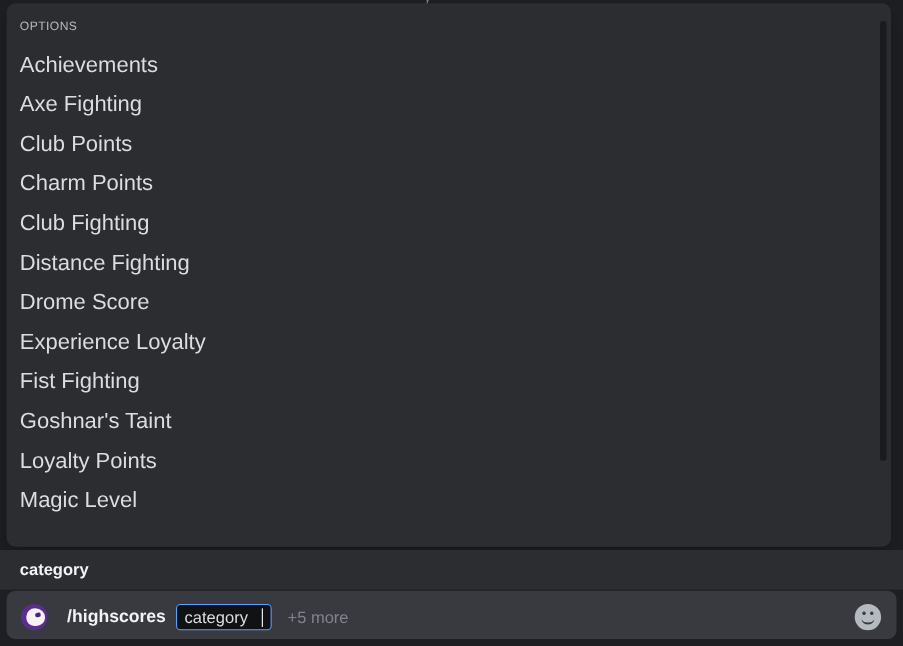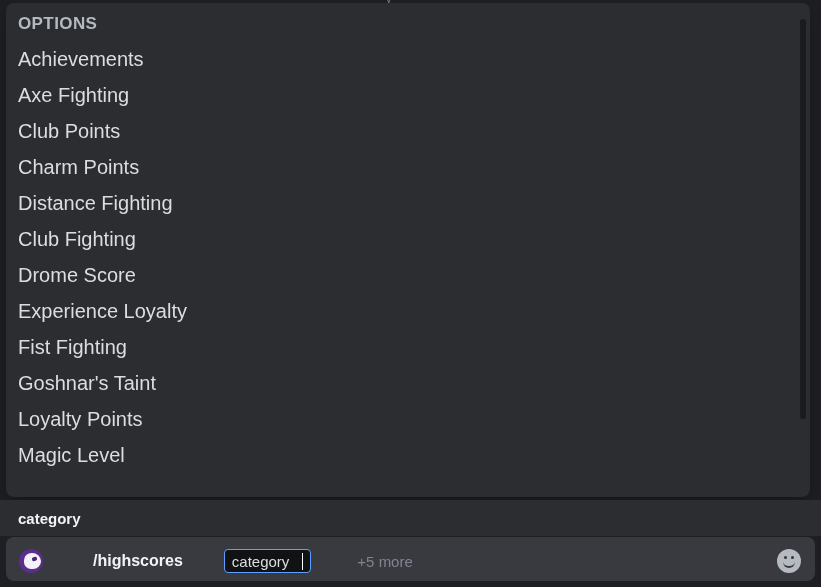--- a/index.html
+++ b/index.html
@@ -33,22 +33,22 @@
     position: absolute;
     left: 0;
     top: 0;
     right: 0;
     bottom: 0;
     overflow: hidden;
   }
 
   #options-header {
     color: #b5bac1;
-    font-size: 17px;
-    font-weight: bold;
+    font-size: 11px;
+    font-weight: normal;
     letter-spacing: .4px;
     padding: 14px 0 0 12px;
     line-height: 14px;
     text-transform: uppercase;
   }
 
   #options-list {
     margin-top: 10px;
   }
 
@@ -118,21 +118,20 @@
     left: 6px;
     top: 537px;
     width: 809px;
     height: 44px;
     background: #383a40;
     border-radius: 8px;
     display: flex;
     align-items: center;
     padding: 4px 10px 0 13px;
     box-sizing: border-box;
-    gap: 32px;
   }
 
   #bot-avatar {
     width: 24px;
     height: 24px;
     border-radius: 50%;
     background: #5b2d8e;
     position: relative;
     flex: 0 0 auto;
     overflow: hidden;
@@ -245,22 +244,22 @@
 
 <div id="autocomplete-popup">
 
   <div id="options-scroll">
     <div id="options-header">OPTIONS</div>
     <div id="options-list">
         <div class="option-row"><span class="option-label">Achievements</span></div>
         <div class="option-row"><span class="option-label">Axe Fighting</span></div>
         <div class="option-row"><span class="option-label">Club Points</span></div>
         <div class="option-row"><span class="option-label">Charm Points</span></div>
+        <div class="option-row"><span class="option-label">Club Fighting</span></div>
         <div class="option-row"><span class="option-label">Distance Fighting</span></div>
-        <div class="option-row"><span class="option-label">Club Fighting</span></div>
         <div class="option-row"><span class="option-label">Drome Score</span></div>
         <div class="option-row"><span class="option-label">Experience Loyalty</span></div>
         <div class="option-row"><span class="option-label">Fist Fighting</span></div>
         <div class="option-row"><span class="option-label">Goshnar's Taint</span></div>
         <div class="option-row"><span class="option-label">Loyalty Points</span></div>
         <div class="option-row"><span class="option-label">Magic Level</span></div>
       </div>
   </div>
 
   <div id="options-scrollbar-track">

